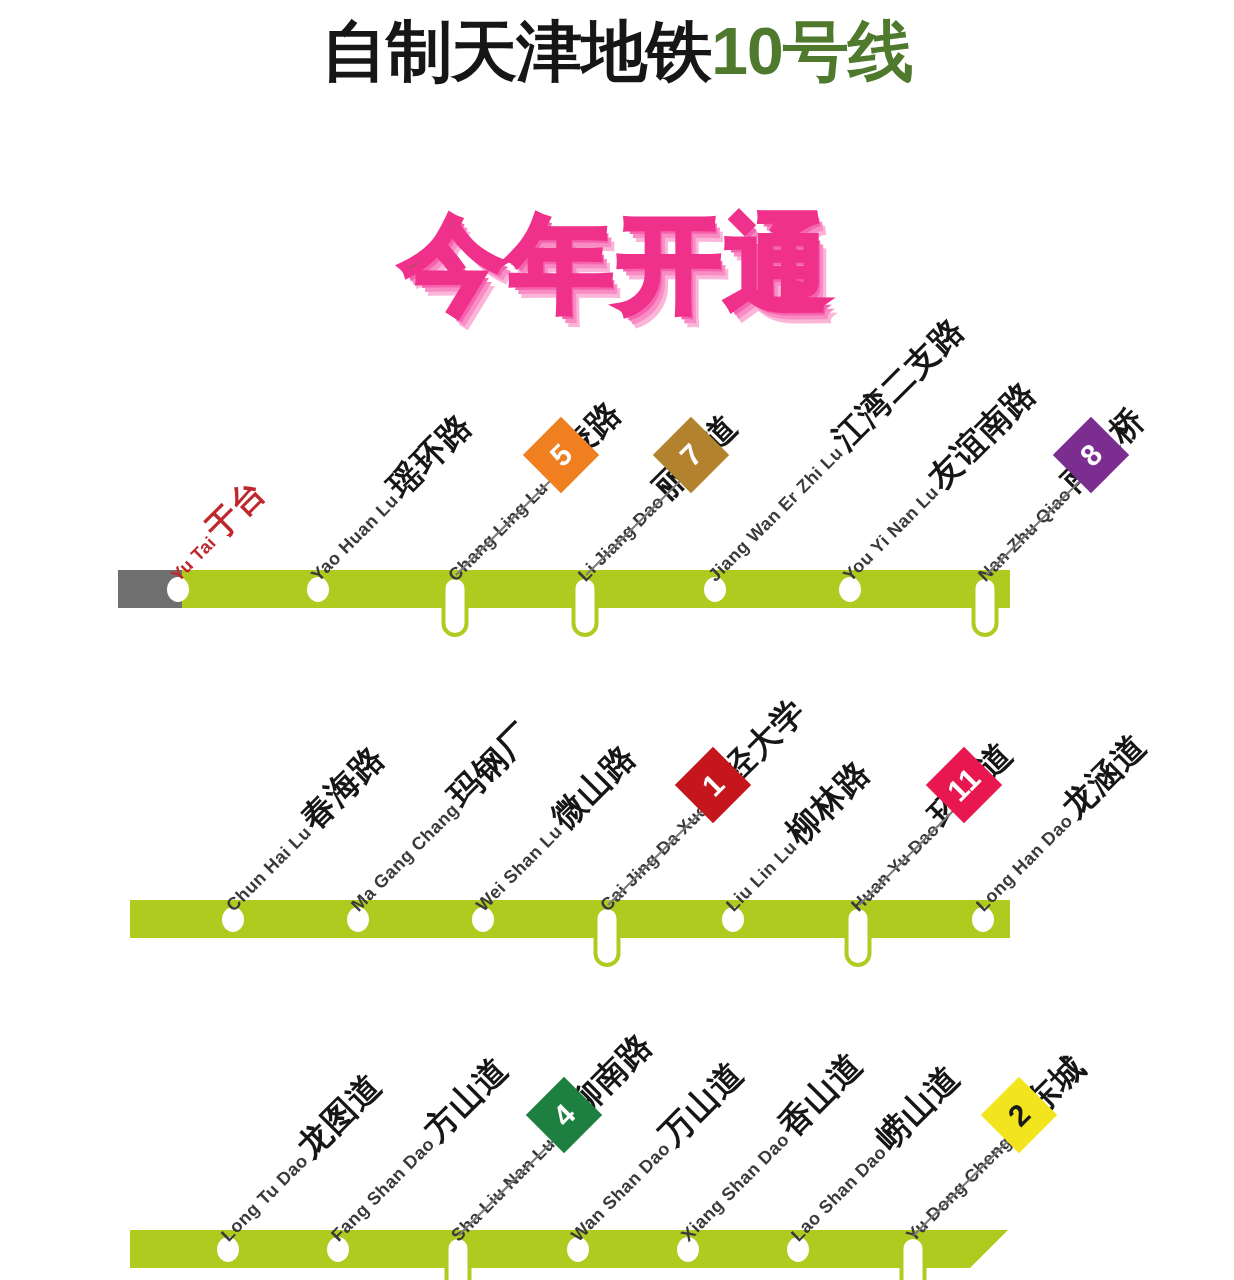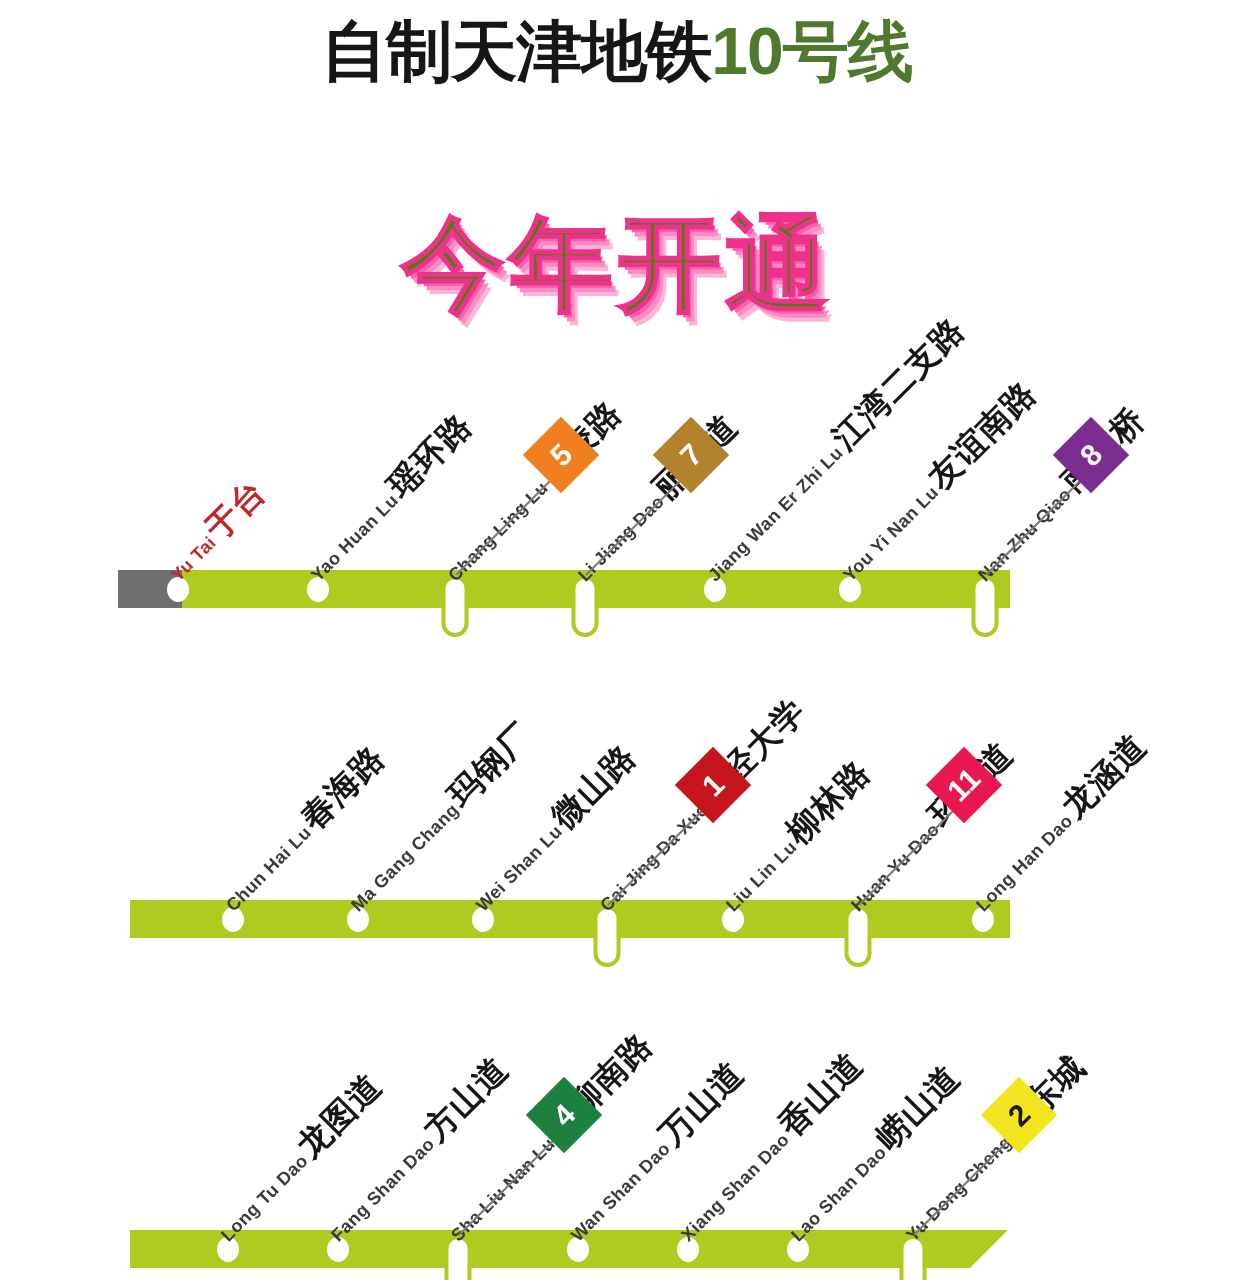--- a/index.html
+++ b/index.html
@@ -31,21 +31,21 @@
 
   #subtitle {
     position: absolute;
     top: 196px; left: 0; width: 1234px;
     text-align: center;
     pointer-events: none;
   }
   #subtitle .sub-text {
     display: inline-block;
     font-size: 104px;
-    font-weight: normal;
+    font-weight: bold;
     letter-spacing: 4px;
     color: #4d7c0f;
     -webkit-text-stroke: 5px #F0318C;
     text-shadow:
        4px 5px 0 #F563AE,
        7px 9px 0 #F98CC4,
       10px 13px 0 #FBB5D8;
   }
 
   

